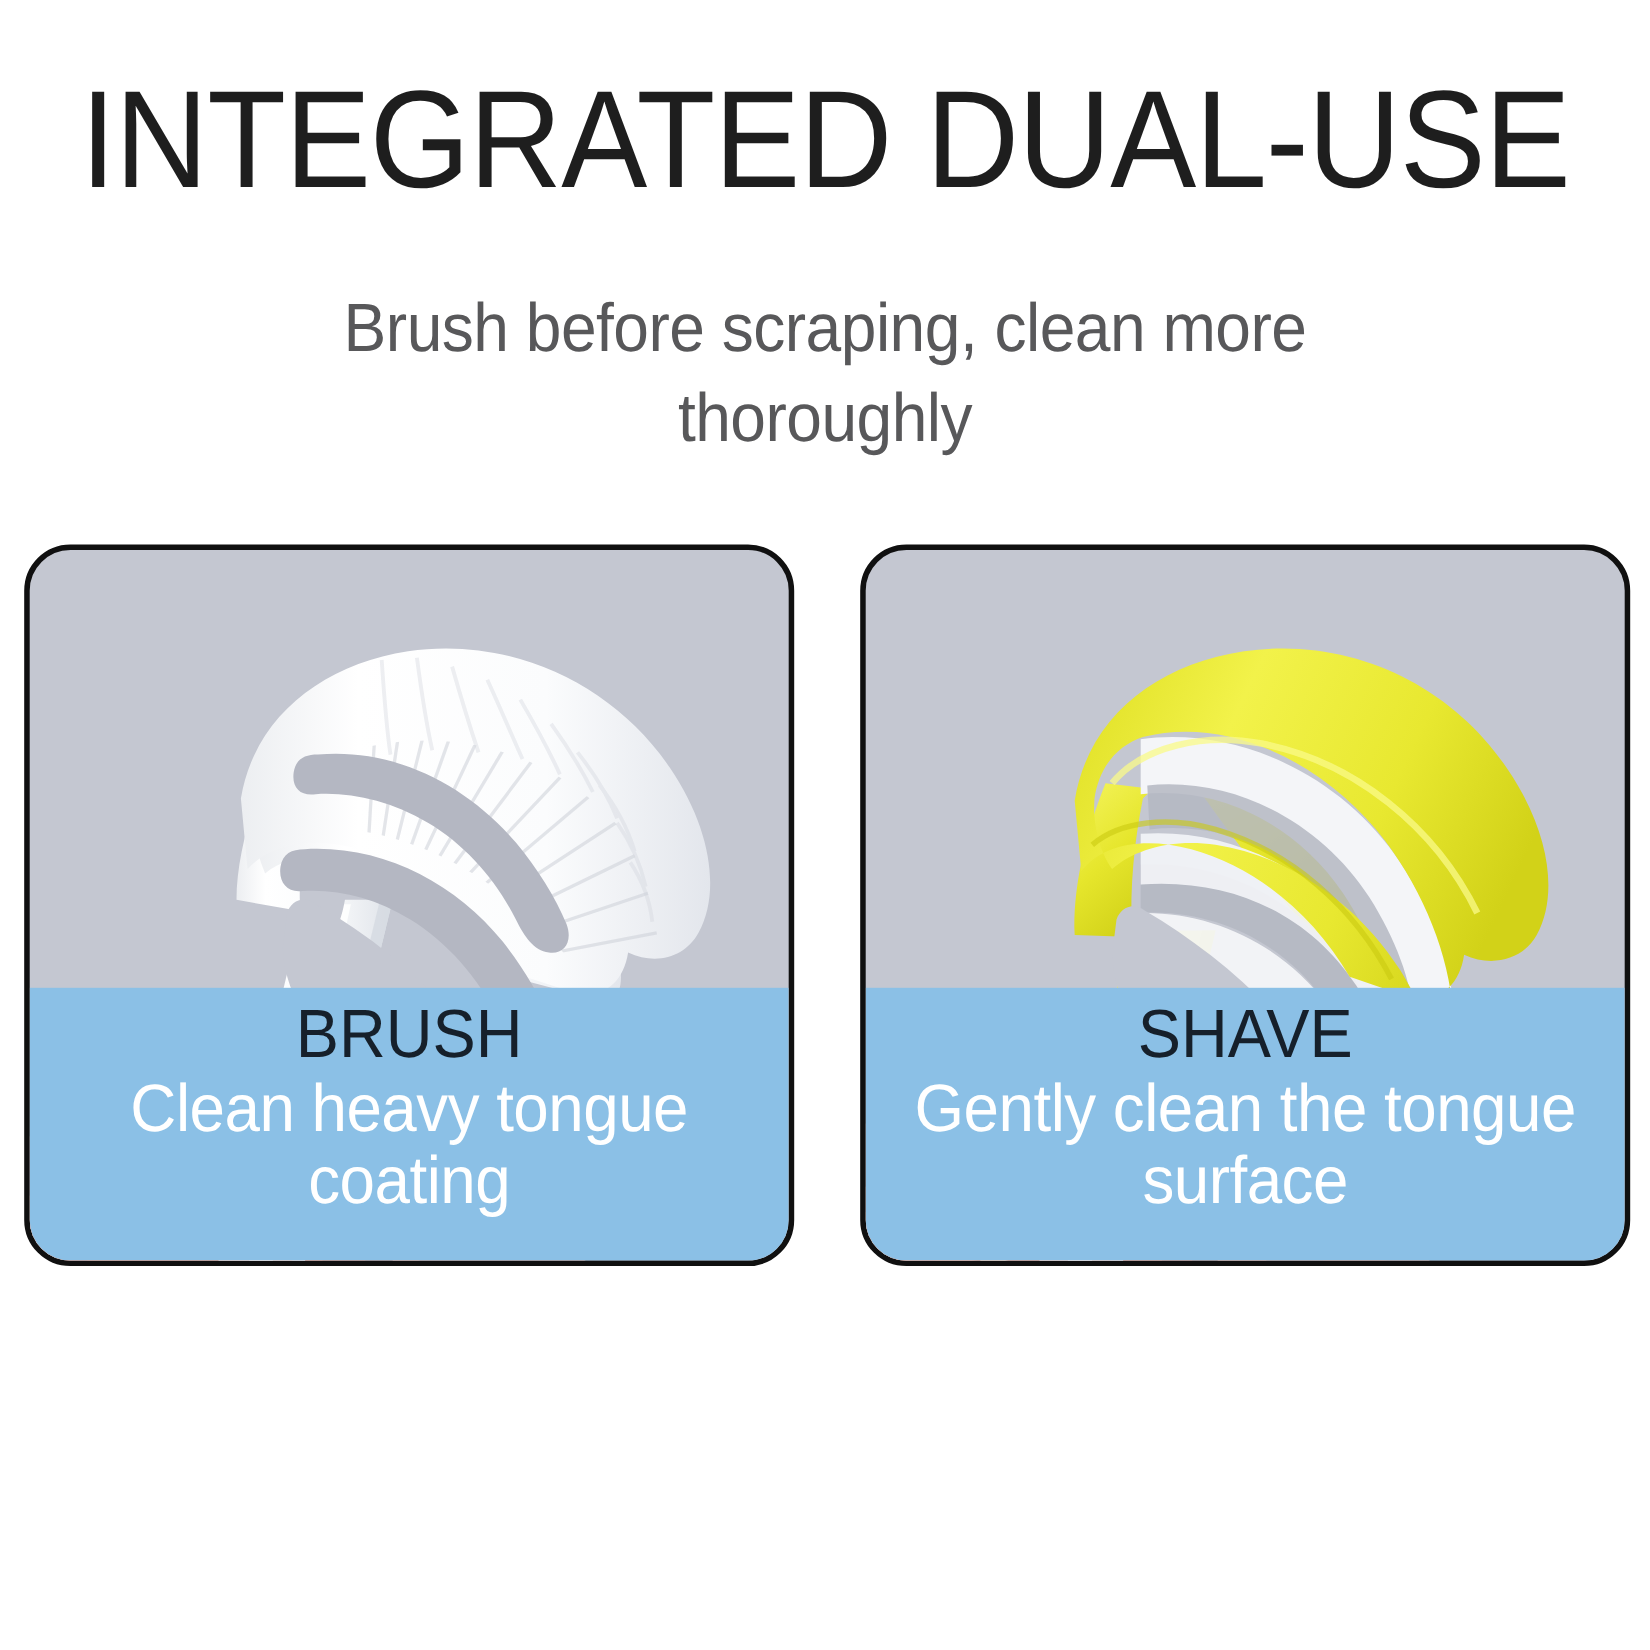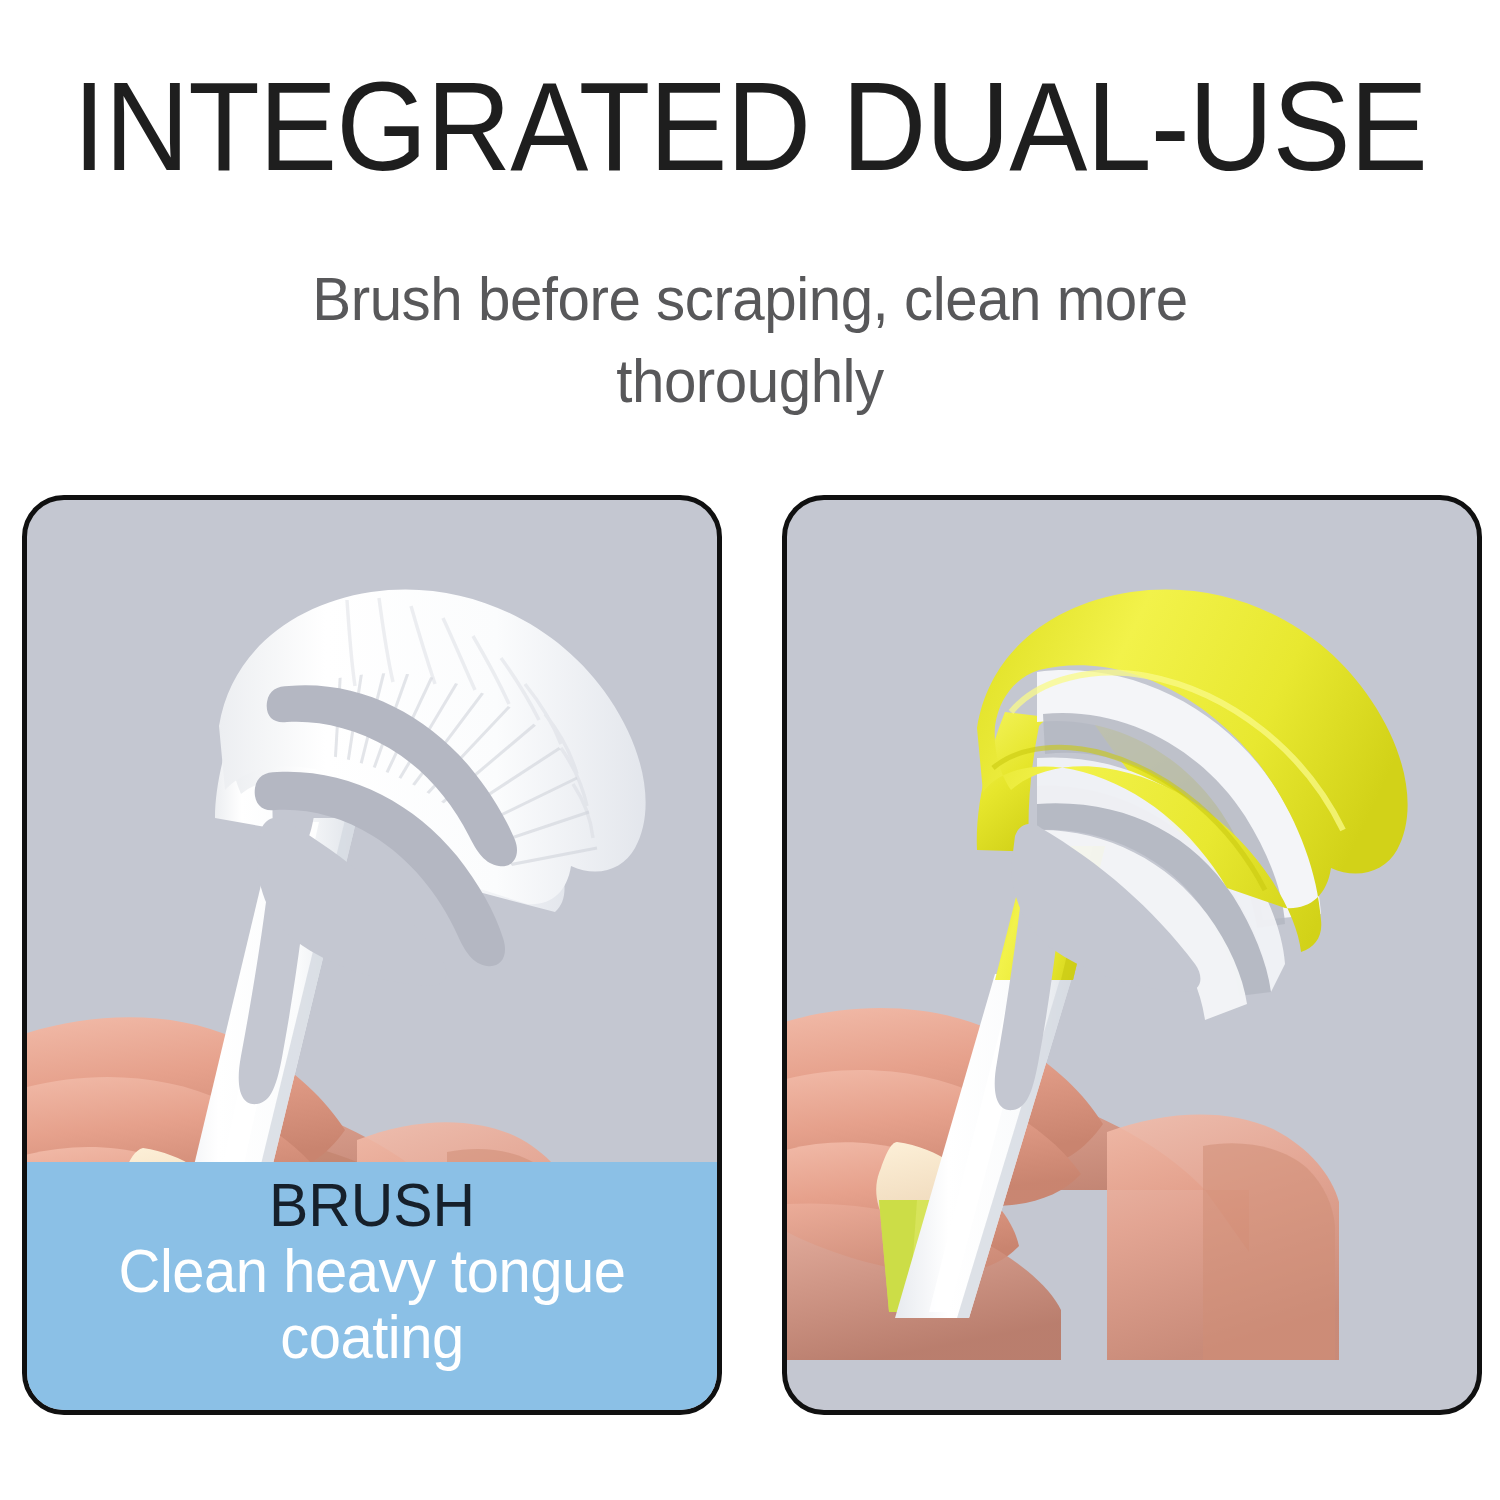--- a/index.html
+++ b/index.html
@@ -35,21 +35,21 @@
     color:#58585a;
     letter-spacing:-0.5px;
     transform:scaleX(0.94);
     transform-origin:center top;
   }
 
   
   .panel{
     position:absolute;
     top:495px;
-    width:700px;height:920px;
+    width:700px;height:656px;
     border:5px solid #101010;
     border-radius:42px;
     background:#c4c7d1;
     overflow:hidden;
     box-sizing:border-box;
   }
   .panel.left{left:22px;}
   .panel.right{left:782px;}
 
   .stage{
@@ -397,13 +397,17 @@
         </g>
 
         <path d="M228,336 C232,324 244,320 254,328
                  C312,362 366,408 408,464 C418,478 414,492 398,492
                  C354,490 306,476 270,452 C242,434 226,404 224,368 Z" fill="#c4c7d1"></path>
       </g>
     </svg>
 
   </div>
 
+  <div class="caption">
+    <div class="cap-title">SHAVE</div>
+    <div class="cap-body">Gently clean the tongue surface</div>
+  </div>
 </div>
 
 </body></html>

